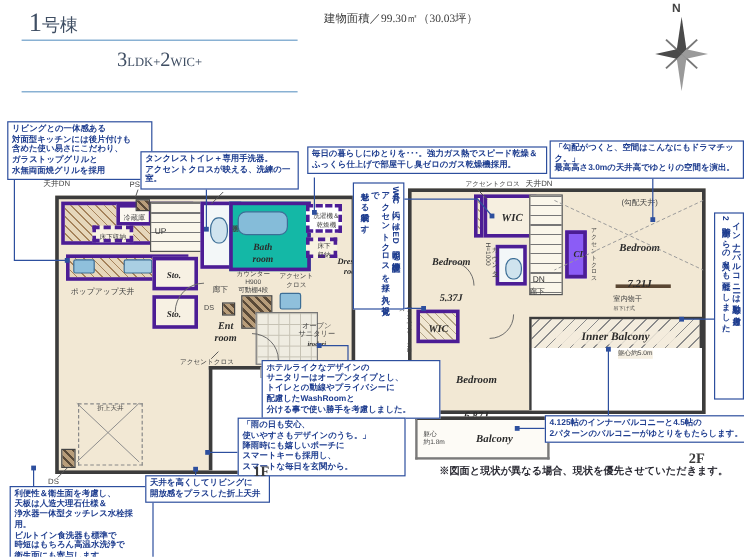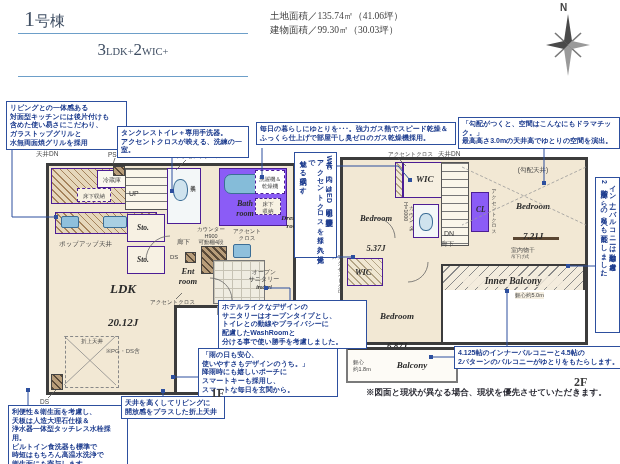--- a/index.html
+++ b/index.html
@@ -16,21 +16,21 @@
   .areas{position:absolute;left:270px;top:10px;color:#3e3e3e;font-family:"Liberation Serif",serif;
          font-size:9.5px;line-height:1.45;}
   .areas .indent{padding-left:10px;}
   .compass-n{position:absolute;left:560px;top:2px;color:#444;font-size:10px;font-weight:bold;}
   
   .note{position:absolute;background:#fff;border:1px solid #2d4f9e;color:#1e3d8f;font-weight:bold;
         font-size:7px;line-height:1.24;padding:2px 3px;white-space:pre-line;z-index:6;}
   .note.vert{writing-mode:vertical-rl;letter-spacing:0.5px;}
   
   .plan{position:absolute;background:#f2e8d4;border:3px solid #3c3c3c;box-sizing:border-box;z-index:1;}
-  .room{position:absolute;box-sizing:border-box;border:1px solid #4c1d95;}
+  .room{position:absolute;box-sizing:border-box;border:3px solid #4c1d95;}
   .hatch-k{background:repeating-linear-gradient(45deg,#e6d7bb 0 4px,#a5835c 4px 5px);}
   .hatch-b{background:#f3ecdd repeating-linear-gradient(-45deg,rgba(0,0,0,0) 0 6px,#8a8a8a 6px 7px);margin-top:12px;}
   .hatch-w{background:#f0e7d2 repeating-linear-gradient(45deg,rgba(0,0,0,0) 0 4px,#b4a586 4px 5px);}
   .dark-hatch{background:repeating-linear-gradient(45deg,#5a4a38 0 2px,#b89d7a 2px 5px);border:1px solid #444;}
   .stairs{background:#faf6ea repeating-linear-gradient(180deg,#777 0 1px,rgba(0,0,0,0) 1px 8px);border:1px solid #555;}
   .grid-tile{background-image:linear-gradient(#c6c2b4 1px,rgba(0,0,0,0) 1px),
              linear-gradient(90deg,#c6c2b4 1px,rgba(0,0,0,0) 1px);
              background-size:9px 9px;background-color:#efece1;border:1px solid #777;}
   .fixture{position:absolute;background:#8fc0dc;border:1px solid #3c6e96;border-radius:2px;box-sizing:border-box;}
   .egg{border-radius:45%;background:#cfe3ee;}
@@ -54,21 +54,20 @@
 
 <div class="page">
 
   <div class="title"><span class="big">1</span><span>号棟</span></div>
   <div class="rule" style="left:18px;top:33px;width:230px;"></div>
   <div class="spec">
     <div><span class="big">3</span><span>LDK+</span><span class="big">2</span><span>WIC+</span></div>
   </div>
   <div class="rule" style="left:18px;top:76px;width:230px;"></div>
   <div class="areas">
-    <div>土地面積／135.74㎡（41.06坪）</div>
     <div>建物面積／99.30㎡（30.03坪）</div>
   </div>
 
   <div class="compass-n">N</div>
   <svg class="abs" style="left:540px;top:12px;z-index:2;" width="56" height="66" viewBox="0 0 56 66">
     <g stroke="#777" stroke-width="1.6">
       <line x1="28" y1="33" x2="41" y2="21"></line>
         <line x1="28" y1="33" x2="41" y2="45"></line>
       <line x1="28" y1="33" x2="15" y2="45"></line>
         <line x1="28" y1="33" x2="15" y2="21"></line>
@@ -123,46 +122,41 @@
   <div class="plan" style="left:46px;top:163px;width:250px;height:232px;">
     <div class="room hatch-k" style="left:2px;top:2px;width:110px;height:36px;"></div>
     <div class="room" style="left:48px;top:4px;width:30px;height:18px;background:#fbf8f0;font-size:6px;color:#444;text-align:center;line-height:18px;">冷蔵庫</div>
     <div class="room" style="left:28px;top:22px;width:34px;height:14px;border-style:dashed;background:#f8f2e2;font-size:5.5px;color:#444;text-align:center;line-height:14px;">床下収納</div>
     <div class="room dark-hatch" style="left:64px;top:0;width:12px;height:10px;"></div>
     <div class="room hatch-k" style="left:6px;top:46px;width:102px;height:22px;"></div>
     <div class="fixture" style="left:12px;top:50px;width:18px;height:12px;"></div>
     <div class="fixture" style="left:54px;top:50px;width:24px;height:12px;background:#a9cfe3;"></div>
     <div class="lbl small" style="left:10px;top:74px;">ポップアップ天井</div>
 
-    <div class="lbl eng center" style="left:24px;top:96px;width:100px;">
-      <div style="font-size:13px;">LDK</div>
-      <div style="font-size:11px;">20.12J</div>
-      <div style="font-size:6px;font-style:normal;font-family:'Liberation Sans',sans-serif;font-weight:normal;color:#555;">※PG・DS含</div>
-    </div>
 
     <div class="room" style="left:16px;top:170px;width:54px;height:52px;border:1px dashed #888;background:none;">
       <div class="lbl tiny center" style="left:0;top:1px;width:52px;">折上天井</div>
     </div>
     <div class="room dark-hatch" style="left:2px;top:208px;width:12px;height:16px;"></div>
 
     <div class="room stairs" style="left:76px;top:2px;width:48px;height:42px;"></div>
     <div class="lbl" style="left:80px;top:24px;font-size:7px;color:#333;">UP</div>
     <div class="room" style="left:78px;top:48px;width:38px;height:28px;background:#f7f1e3;">
         <div class="lbl eng" style="left:9px;top:8px;font-size:7.5px;">Sto.</div>
       </div>
     <div class="room" style="left:78px;top:80px;width:38px;height:28px;background:#f7f1e3;">
         <div class="lbl eng" style="left:9px;top:8px;font-size:7.5px;">Sto.</div>
       </div>
     <div class="lbl small" style="left:128px;top:72px;">廊下</div>
 
     <div class="room" style="left:118px;top:2px;width:34px;height:56px;background:#f3f7f8;">
       <div class="fixture egg" style="left:5px;top:10px;width:15px;height:22px;"></div>
       <div class="lbl tiny vtext" style="left:22px;top:12px;">手洗器</div>
     </div>
-    <div class="room" style="left:170px;top:2px;width:68px;height:58px;background:#8b5cf6;">
+    <div class="room" style="left:142px;top:2px;width:68px;height:58px;background:#14b8a6;">
       <div class="fixture tub" style="left:4px;top:5px;width:42px;height:20px;"></div>
       <div class="lbl eng center" style="left:4px;top:30px;width:42px;font-size:8px;">Bath
 room</div>
     </div>
     <div class="room" style="left:206px;top:4px;width:30px;height:24px;border-style:dashed;background:#fff;">
       <div class="lbl tiny center" style="left:0;top:5px;width:28px;">洗濯機＆
 乾燥機</div>
     </div>
     <div class="room" style="left:206px;top:32px;width:26px;height:17px;border-style:dashed;background:#f8f2e2;">
       <div class="lbl tiny center" style="left:0;top:2px;width:24px;">床下

